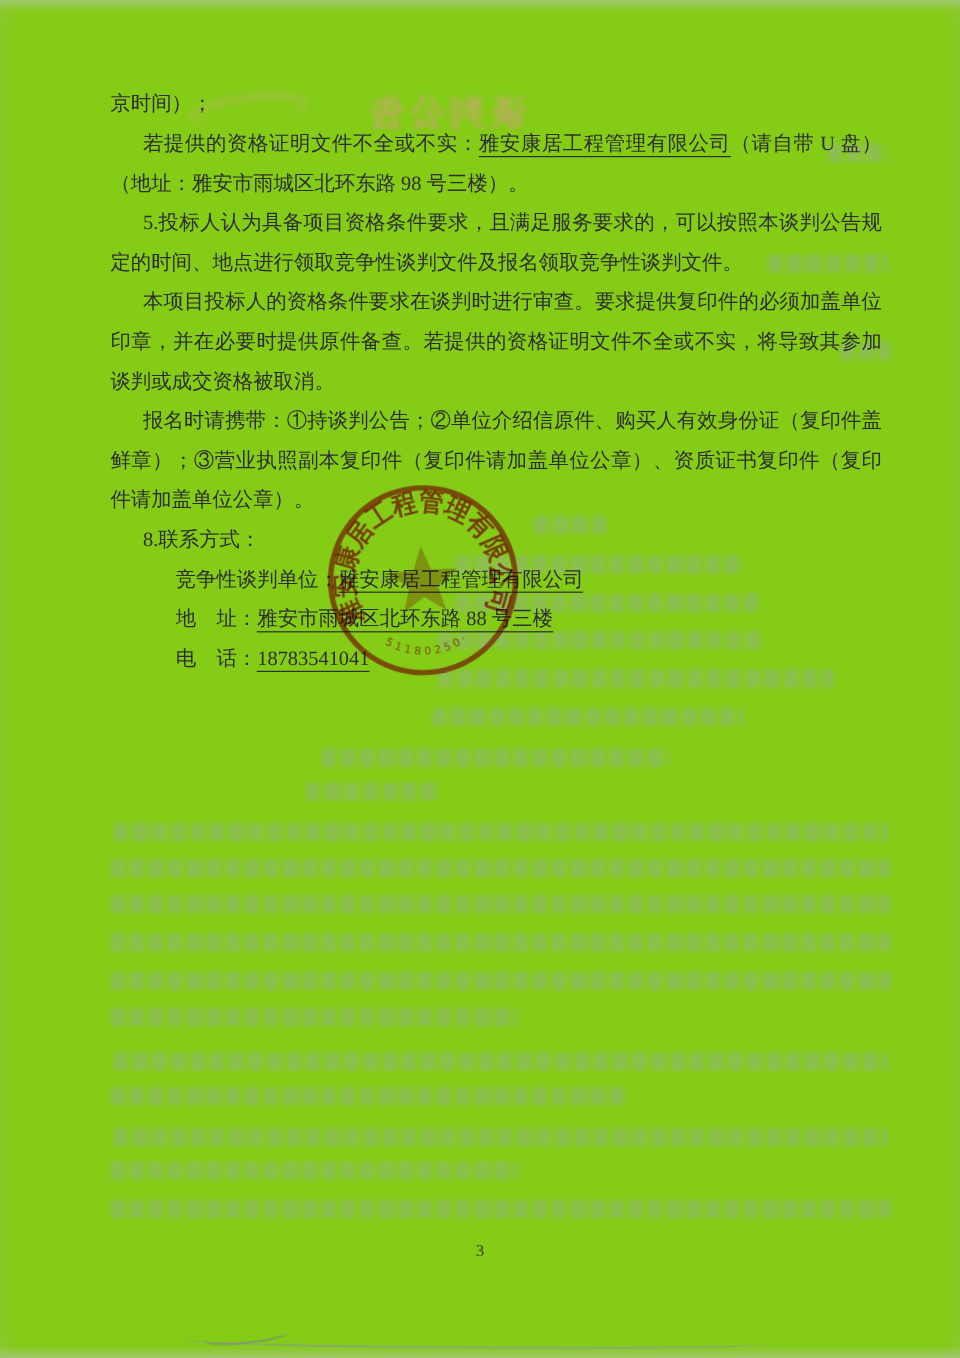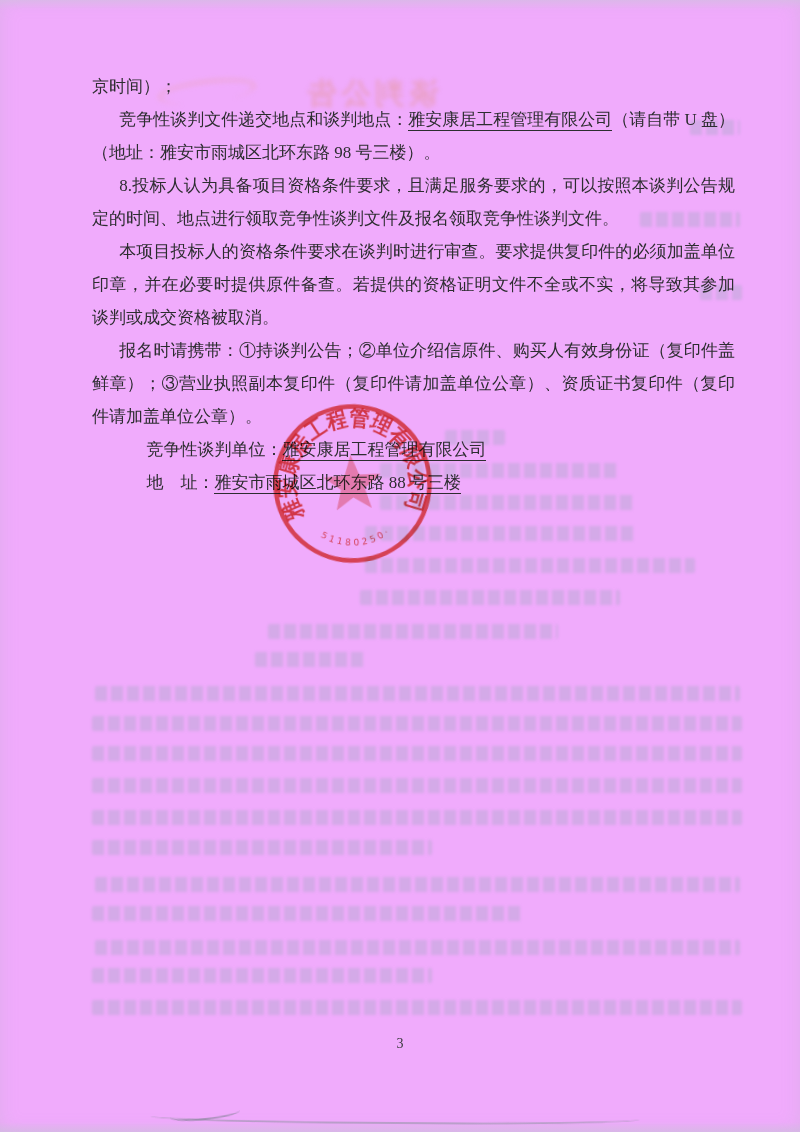--- a/index.html
+++ b/index.html
@@ -1,18 +1,18 @@
 <!DOCTYPE html>
 <html><head>
 <meta charset="utf-8">
 <style>
   html,body{margin:0;padding:0;background:#ffffff;}
   .page{
     position:relative;width:800px;height:1132px;overflow:hidden;
-    background:#f0abfc;
+    background:#84cc16;
     font-family:"Liberation Serif","DejaVu Serif",serif;
     box-shadow:inset 0 0 18px rgba(175,180,195,.28);
   }
   .page::before{ 
     content:"";position:absolute;left:0;top:0;width:100%;height:10px;
     background:linear-gradient(180deg,rgba(200,205,215,.35),rgba(200,205,215,0));
   }
   .page::after{ 
     content:"";position:absolute;left:0;bottom:0;width:100%;height:10px;
     background:linear-gradient(0deg,rgba(195,200,212,.4),rgba(195,200,212,0));
@@ -91,26 +91,28 @@
   <div class="bleed" style="left:92px;top:810px;width:650px"></div>
   <div class="bleed" style="left:92px;top:840px;width:340px"></div>
   <div class="bleed" style="left:95px;top:877px;width:645px"></div>
   <div class="bleed" style="left:92px;top:906px;width:430px"></div>
   <div class="bleed" style="left:95px;top:940px;width:645px"></div>
   <div class="bleed" style="left:92px;top:968px;width:340px"></div>
   <div class="bleed" style="left:92px;top:1000px;width:650px"></div>
 
   <div class="textblock">
     <p class="para noindent">京时间）；</p>
-    <p class="para"><span>竞争性谈判文件递交地点和谈判地点：</span><span class="uline">雅安康居工程管理有限公司</span><span>（请自带 U 盘）（地址：雅安市雨城区北环东路 98 号三楼）。</span></p>
-    <p class="para">8.投标人认为具备项目资格条件要求，且满足服务要求的，可以按照本谈判公告规定的时间、地点进行领取竞争性谈判文件及报名领取竞争性谈判文件。</p>
+    <p class="para"><span>若提供的资格证明文件不全或不实：</span><span class="uline">雅安康居工程管理有限公司</span><span>（请自带 U 盘）（地址：雅安市雨城区北环东路 98 号三楼）。</span></p>
+    <p class="para">5.投标人认为具备项目资格条件要求，且满足服务要求的，可以按照本谈判公告规定的时间、地点进行领取竞争性谈判文件及报名领取竞争性谈判文件。</p>
     <p class="para">本项目投标人的资格条件要求在谈判时进行审查。要求提供复印件的必须加盖单位印章，并在必要时提供原件备查。若提供的资格证明文件不全或不实，将导致其参加谈判或成交资格被取消。</p>
     <p class="para">报名时请携带：①持谈判公告；②单位介绍信原件、购买人有效身份证（复印件盖鲜章）；③营业执照副本复印件（复印件请加盖单位公章）、资质证书复印件（复印件请加盖单位公章）。</p>
+    <p class="para">8.联系方式：</p>
     <p class="para"><span class="contact-label">竞争性谈判单位：</span><span class="uline">雅安康居工程管理有限公司</span></p>
     <p class="para"><span class="contact-label">地　址：</span><span class="uline">雅安市雨城区北环东路 88 号三楼</span></p>
+    <p class="para"><span class="contact-label">电　话：</span><span class="uline">18783541041</span></p>
   </div>
 
   <svg class="stamp" viewBox="0 0 175 175" aria-hidden="true">
     <defs>
       <path id="arcTop" d="M37.3,116.5 A58,58 0 1 1 137.7,116.5" fill="none"></path>
       <path id="arcBottom" d="M47.6,135 A62,62 0 0 0 127.4,135" fill="none"></path>
     </defs>
     <circle cx="87.5" cy="87.5" r="77" fill="none" stroke="rgba(222,62,50,0.82)" stroke-width="4.5"></circle>
     <polygon points="87.5,59 94.8,78.9 116,79.7 99.4,92.9 105.1,113.3 87.5,101.5 69.9,113.3 75.6,92.9 59,79.7 80.2,78.9" fill="rgba(224,80,70,0.42)"></polygon>
     <text font-size="22" fill="rgba(219,55,45,0.88)" font-weight="bold" font-family="'Liberation Serif','DejaVu Serif',serif">

